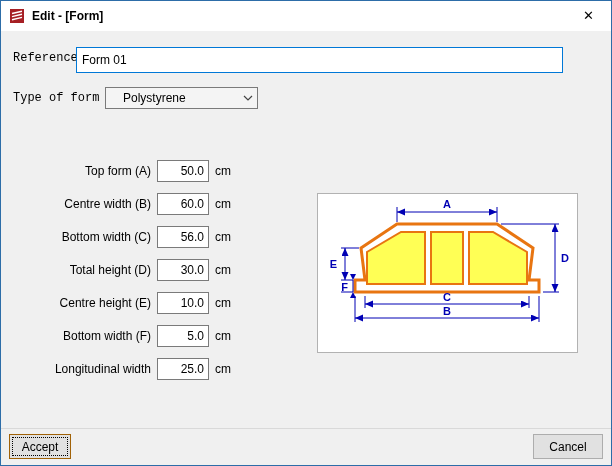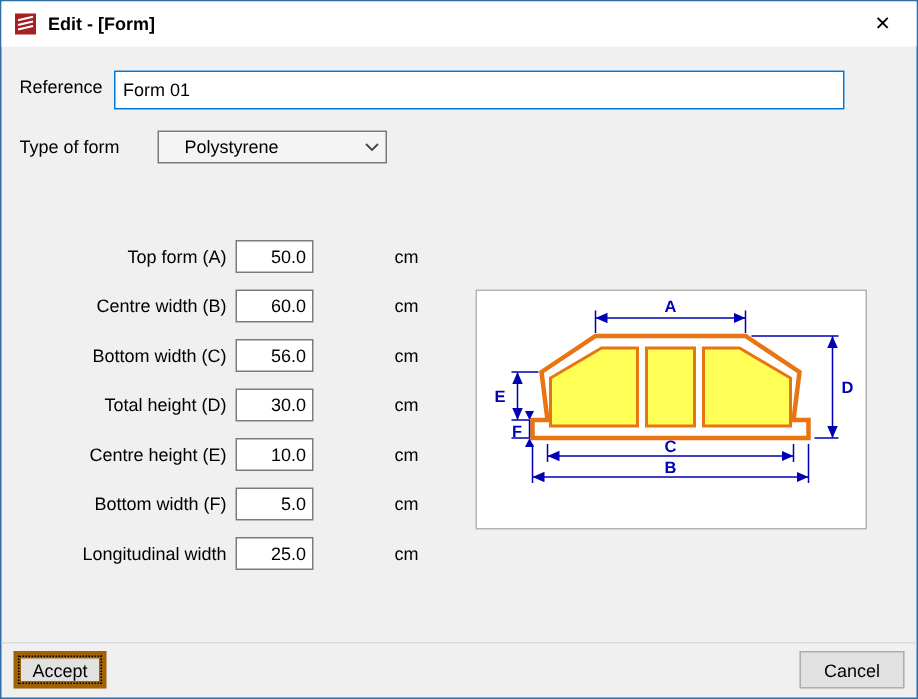--- a/index.html
+++ b/index.html
@@ -12,55 +12,55 @@
   
   .titlebar { position: absolute; left: 0; top: 0; right: 0; height: 30px; background: #ffffff;
               display: flex; align-items: center; }
   .appicon { margin-left: 8px; width: 16px; height: 16px; display: inline-flex; flex: 0 0 auto; }
   .title { margin-left: 7px; font-weight: 700; font-size: 12px; }
   .closebtn { position: absolute; right: 0; top: 0; width: 45px; height: 29px; border: none;
               background: transparent; font-size: 13px; font-family: inherit; color: #000; cursor: pointer; }
 
   .content { position: absolute; left: 0; top: 30px; right: 0; bottom: 0; }
 
-  .lbl { position: absolute; line-height: 22px; white-space: nowrap; }
+  .lbl { position: absolute; line-height: 22px; white-space: nowrap; font-family: Liberation Mono, monospace; }
   .ref-label  { left: 12px; top: 16px; }
   .type-label { left: 12px; top: 56px; }
 
   .ref-input { position: absolute; left: 75px; top: 16px; width: 487px; height: 26px;
                border: 1px solid #0078d7; background: #fff; padding: 0 5px;
                font: 12px "Liberation Sans", sans-serif; }
 
   .combo { position: absolute; left: 104px; top: 56px; width: 153px; height: 22px;
            border: 1px solid #7a7a7a; background: #f4f4f4; display: flex; align-items: center;
            padding-left: 17px; cursor: default; }
   .combo-value { flex: 1 1 auto; }
   .combo-arrow { flex: 0 0 auto; width: 18px; display: flex; justify-content: center; }
 
   .frow { position: absolute; left: 0; height: 22px; width: 310px; }
   .flabel { position: absolute; left: 6px; width: 144px; text-align: right; line-height: 22px; white-space: nowrap; }
   .finput { position: absolute; left: 156px; top: 0; width: 52px; height: 22px;
             border: 1px solid #7a7a7a; background: #fff; text-align: right; padding-right: 4px;
             font: 12px "Liberation Sans", sans-serif; }
-  .funit { position: absolute; left: 214px; line-height: 22px; margin-left: 48px; }
+  .funit { position: absolute; left: 214px; line-height: 22px; }
 
   .diagram { position: absolute; left: 316px; top: 162px; width: 261px; height: 160px;
              background: #ffffff; border: 1px solid #b2b2b2; }
   .dsvg { display: block; }
   .outer { fill: #ffffff; stroke: #e87511; stroke-width: 3; stroke-linejoin: miter; }
   .cell  { fill: #ffff55; stroke: #e87511; stroke-width: 2; }
   .dim line { stroke: #0000b4; stroke-width: 1; }
   .dim path.ah { fill: #0000b4; stroke: none; }
   .dimtext text { fill: #0000b4; font: bold 11px "Liberation Sans", sans-serif; }
 
   .sep { position: absolute; left: 0; top: 397px; width: 100%; height: 1px; background: #d9d9d9; }
 
   .btn { position: absolute; top: 403px; height: 25px; background: #e1e1e1;
          font: 12px "Liberation Sans", sans-serif; cursor: pointer; }
-  .accept { left: 8px; width: 62px; border: 5px solid #a16207; outline: 1px dotted #000; outline-offset: -4px; }
+  .accept { left: 8px; width: 62px; border: 1px solid #a16207; outline: 1px dotted #000; outline-offset: -4px; }
   .cancel { right: 8px; width: 70px; border: 1px solid #adadad; }
 </style>
 </head>
 <body>
 
 <div class="window">
 
   <div class="titlebar">
     <span class="appicon">
       <svg width="16" height="16" viewBox="0 0 16 16">

